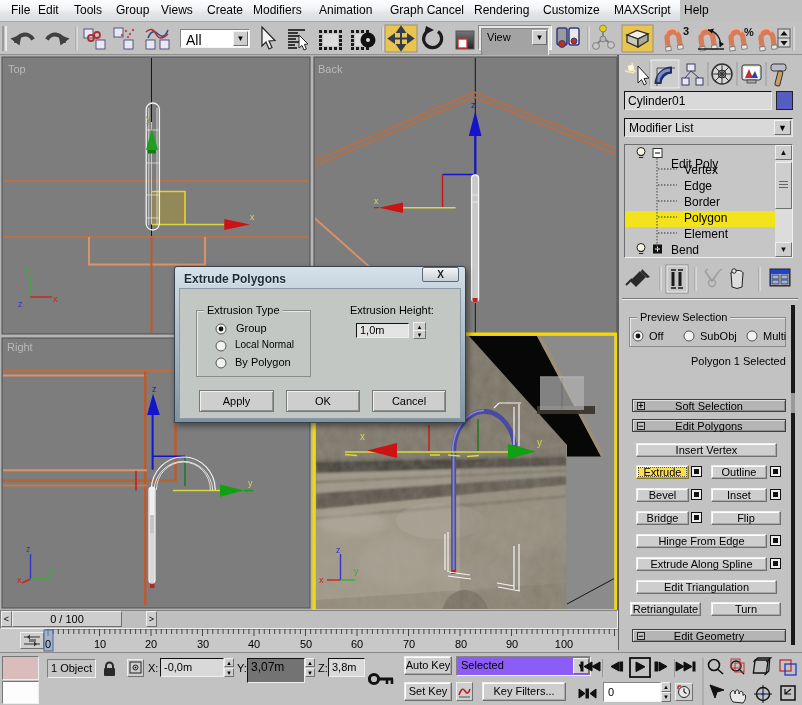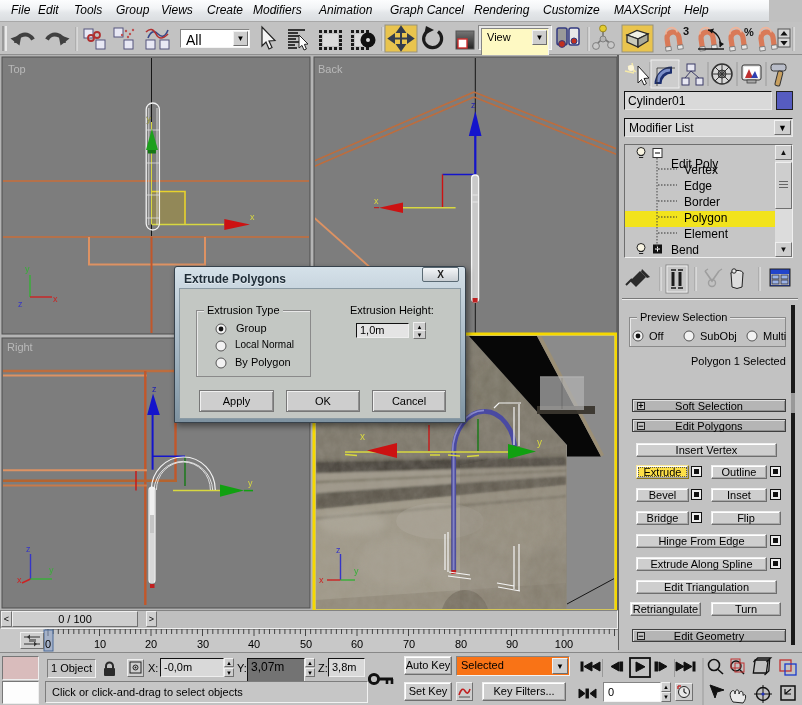--- a/index.html
+++ b/index.html
@@ -1,22 +1,22 @@
 <!DOCTYPE html>
 <html><head>
 <meta charset="utf-8">
 <style>
 * { margin:0; padding:0; box-sizing:border-box; }
 html,body { width:802px; height:705px; overflow:hidden; }
 body { font-family:"Liberation Sans", sans-serif; background:#c0c0c0; position:relative; }
 .abs { position:absolute; }
 
-#menubar { position:absolute; left:0; top:0; width:769px; height:22px;
+#menubar { position:absolute; left:0; top:0; width:680px; height:22px;
   background:linear-gradient(180deg,#fcfdfe 0%,#f2f4f6 40%,#e4e7ea 60%,#dadde0 100%);
-  border-bottom:1px solid #a8a8a8;font-style:italic; }
+  border-bottom:1px solid #a8a8a8; }
 #menubar span { position:absolute; top:3px; font-size:12px; color:#000; }
 
 #toolbar { position:absolute; left:0; top:22px; width:802px; height:33px; background:#c2c2c2;
   border-bottom:1px solid #8f8f8f; }
 
 #vparea { position:absolute; left:0; top:55px; width:618px; height:555px; background:#b4b4b4; }
 
 #rpanel { position:absolute; left:618px; top:55px; width:184px; height:595px; background:#c2c2c2; }
 #rpanel .rollhead { position:absolute; left:14px; width:154px; height:13px; background:#b5b5b5;
   border:1px solid #3f3f3f; box-shadow:inset 1px 1px 0 #dedede, inset -1px -1px 0 #8f8f8f;
@@ -220,21 +220,21 @@
  <line x1="793" y1="5" x2="793" y2="29" stroke="#9a9a9a"></line>
       <line x1="794" y1="5" x2="794" y2="29" stroke="#eee"></line>
 </svg>
 
 <div class="abs" style="left:180px;top:7px;width:70px;height:19px;background:#fff;border:1px solid;border-color:#848484 #f4f4f4 #f4f4f4 #848484">
   <span style="position:absolute;left:5px;top:2px;font-size:14px">All</span>
   <div class="abs" style="right:1px;top:1px;width:15px;height:15px;background:#cecece;border:1px solid;border-color:#f2f2f2 #6e6e6e #6e6e6e #f2f2f2;font-size:8px;text-align:center;line-height:14px">▼</div>
 </div>
 
 <div class="abs" style="left:478px;top:3px;width:74px;height:25px;background:#e6e6e6;border:1px solid;border-color:#8a8a8a #fafafa #fafafa #8a8a8a">
- <div class="abs" style="left:2px;top:2px;width:68px;height:32px;background:#fef9c3;border:1px solid;border-color:#848484 #f4f4f4 #f4f4f4 #848484">
+ <div class="abs" style="left:2px;top:2px;width:68px;height:32px;background:#a3a3a3;border:1px solid;border-color:#848484 #f4f4f4 #f4f4f4 #848484">
   <span style="position:absolute;left:5px;top:2px;font-size:11px">View</span>
   <div class="abs" style="right:1px;top:1px;width:15px;height:15px;background:#cecece;border:1px solid;border-color:#f2f2f2 #6e6e6e #6e6e6e #f2f2f2;font-size:8px;text-align:center;line-height:14px">▼</div>
  </div>
 </div>
 </div>
 <div id="vparea">
 <svg width="618" height="555" style="position:absolute;left:0;top:0" font-family="Liberation Sans, sans-serif">
 <defs>
  <clipPath id="cpTop">
           <rect x="3" y="3" width="306" height="275"></rect>
@@ -619,21 +619,21 @@
 <div class="btn" style="left:93px;top:547px;width:70px">Turn</div>
 
 <div class="abs" style="left:173px;top:250px;width:4px;height:340px;background:#1a1a1a">
  <div class="abs" style="left:0;top:88px;width:4px;height:20px;background:#999"></div>
 </div>
 </div>
 <div class="abs" style="left:617px;top:55px;width:2px;height:595px;background:#5e5e5e"></div>
 <div id="slider-row">
  <div class="abs" style="left:0;top:0;width:618px;height:19px;background:#bfbfbf;border:1px solid;border-color:#828282 #f0f0f0 #f0f0f0 #828282"></div>
  <div class="abs raised" style="left:1px;top:1px;width:11px;height:16px;font-size:9px;text-align:center;line-height:15px">&lt;</div>
- <div class="abs raised" style="left:12px;top:1px;width:126px;height:16px;font-size:11px;text-align:center;line-height:15px">0 / 100</div>
+ <div class="abs raised" style="left:12px;top:1px;width:110px;height:16px;font-size:11px;text-align:center;line-height:15px">0 / 100</div>
  <div class="abs raised" style="left:146px;top:1px;width:11px;height:16px;font-size:9px;text-align:center;line-height:15px">&gt;</div>
 </div>
 <div id="ruler-row">
  <svg width="618" height="23" style="position:absolute;left:0;top:0">
   <rect x="0" y="0" width="618" height="23" fill="#c8c8c8"></rect>
   <g stroke="#555">
    <line x1="45" y1="0" x2="618" y2="0"></line>
   </g>
   <g id="ticks" stroke="#444">
         <line x1="48.0" y1="0" x2="48.0" y2="7"></line>
@@ -799,24 +799,23 @@
   <div class="raised" style="position:absolute;top:0;width:10px;height:9px;font-size:6px;text-align:center;line-height:8px">▲</div>
   <div class="raised" style="position:absolute;bottom:0;width:10px;height:9px;font-size:6px;text-align:center;line-height:8px">▼</div>
  </div>
  <span class="abs" style="left:318px;top:9px;font-size:11px">Z:</span>
  <div class="abs" style="left:328px;top:5px;width:37px;height:19px;background:#d9d9d9;border:1px solid;border-color:#111 #eee #eee #111;font-size:11px;line-height:17px;padding-left:3px">3,8m</div>
  <svg width="28" height="18" style="position:absolute;left:368px;top:17px">
   <circle cx="6" cy="9" r="4.6" fill="none" stroke="#111" stroke-width="3"></circle>
   <line x1="10" y1="9" x2="25" y2="9" stroke="#111" stroke-width="3"></line>
   <path d="M 19 9 l 0 5 M 24 9 l 0 5" stroke="#111" stroke-width="2.6"></path>
  </svg>
- <div class="abs sunken" style="left:45px;top:28px;width:323px;height:22px;background:#c6c6c6;font-size:11px;line-height:20px;padding-left:6px">Click or click-and-drag to select objects</div>
  <div class="btn" style="left:404px;top:3px;width:48px;height:19px;line-height:17px">Auto Key</div>
  <div class="btn" style="left:404px;top:29px;width:48px;height:19px;line-height:17px">Set Key</div>
- <div class="abs" style="left:456px;top:3px;width:114px;height:20px;background:#f97316;border:1px solid;border-color:#848484 #f4f4f4 #f4f4f4 #848484">
+ <div class="abs" style="left:456px;top:3px;width:135px;height:20px;background:#8b5cf6;border:1px solid;border-color:#848484 #f4f4f4 #f4f4f4 #848484">
   <span style="position:absolute;left:4px;top:2px;font-size:11px">Selected</span>
   <div class="abs" style="right:1px;top:1px;width:16px;height:16px;background:#cecece;border:1px solid;border-color:#f2f2f2 #6e6e6e #6e6e6e #f2f2f2;font-size:8px;text-align:center;line-height:15px">▼</div>
  </div>
  <div class="abs raised" style="left:456px;top:29px;width:17px;height:19px">
   <svg width="15" height="17">
         <path d="M 2 12 Q 5 3 8 8 T 13 6" fill="none" stroke="#c02020" stroke-width="1.6"></path>
         <path d="M 2 14 l 11 0" stroke="#555"></path>
       </svg>
  </div>
  <div class="btn" style="left:482px;top:29px;width:84px;height:19px;line-height:17px">Key Filters...</div>

